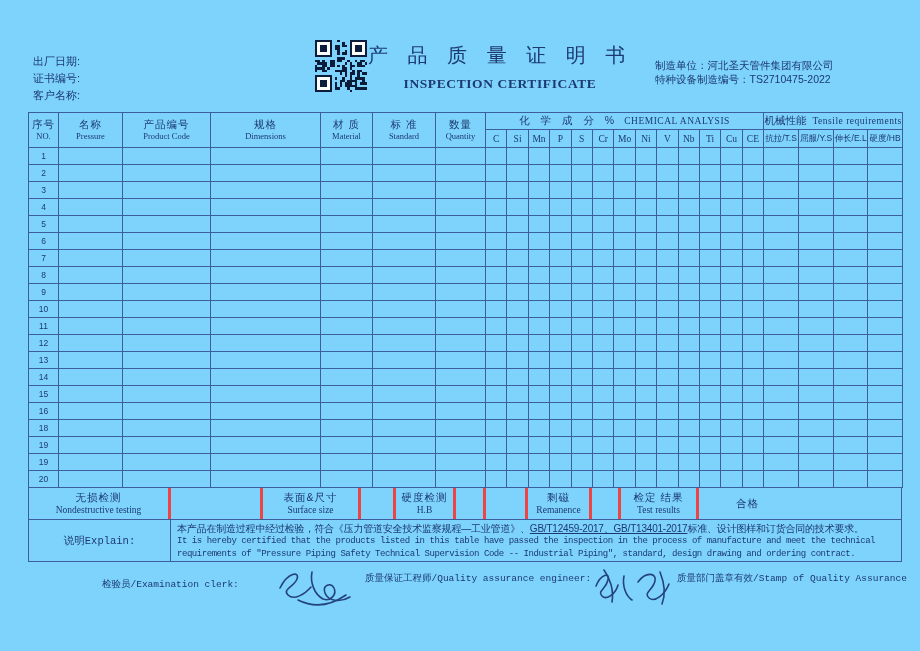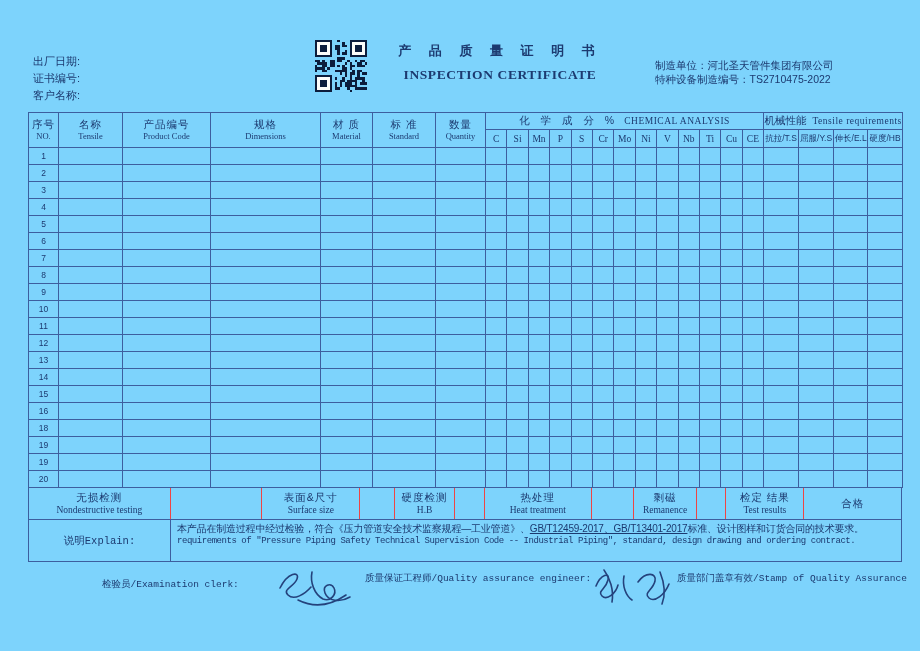--- a/index.html
+++ b/index.html
@@ -6,41 +6,41 @@
   .sheet{
     position:relative; width:920px; height:651px;
     background:#7dd3fc; overflow:hidden;
     font-family:"Liberation Sans",sans-serif;
     color:#1c3a70;
   }
   
   .tl-fields{position:absolute; left:33px; top:53px; font-size:11px; line-height:17px; color:#1c3a70;}
   .qr{position:absolute; left:315px; top:40px; width:52px; height:52px;}
   .title-block{position:absolute; left:368px; top:42px; width:264px; text-align:center;}
-  .title-cn{font-size:13px; font-weight:bold; letter-spacing:7px; white-space:nowrap;}
+  .title-cn{font-size:20px; font-weight:normal; letter-spacing:7px; white-space:nowrap;}
   .title-en{margin-top:7px; font-family:"Liberation Serif",serif; font-size:13.5px; font-weight:bold; letter-spacing:0.6px;}
   .tr-block{position:absolute; left:655px; top:59px; font-size:10.5px; line-height:13.5px; white-space:nowrap;}
   
   .tablewrap{position:absolute; left:28px; top:112px; width:874px;}
   table.main{border-collapse:collapse; table-layout:fixed; width:874px;}
   table.main th, table.main td{border:1px solid #3d5e9e; padding:0; overflow:hidden;}
   thead th{font-weight:normal; vertical-align:middle; text-align:center; background:transparent;}
   .hcn{font-size:10.5px; line-height:13px; letter-spacing:1px; white-space:nowrap;}
   .hen{font-family:"Liberation Serif",serif; font-size:8.5px; line-height:11px; white-space:nowrap;}
   .group-row{height:17px;}
   .group-cell{font-size:10.5px; white-space:nowrap;}
   .group-cell .gcn{letter-spacing:4px;text-align:right;}
   .group-cell .gen{font-family:"Liberation Serif",serif; font-size:9.5px; letter-spacing:0.5px; margin-left:6px;}
   .sym-row th{height:17px; font-size:9.5px; font-family:"Liberation Serif",serif;}
   tbody td{height:16px;}
   td.rownum{font-size:8.5px; text-align:center; color:#1c3a70;}
   
   .flexrow{position:absolute; left:28px; display:flex; box-sizing:border-box; border:1px solid #3d5e9e; border-top:none; background:transparent;}
   .summary{top:488px; width:874px; height:32px;}
-  .sumcell{box-sizing:border-box; border-right:1px solid #ef4444; display:flex; flex-direction:column; justify-content:center; align-items:center; text-align:center;}
+  .sumcell{box-sizing:border-box; border-right:3px solid #ef4444; display:flex; flex-direction:column; justify-content:center; align-items:center; text-align:center;}
   .sumcell:last-child{border-right:none;}
   .sumcell .cn{font-size:10.5px; line-height:13px; letter-spacing:1px; white-space:nowrap;}
   .sumcell .en{font-family:"Liberation Serif",serif; font-size:9.5px; line-height:12px; white-space:nowrap;}
   .explain{top:520px; width:874px; height:42px;}
   .explain-label{box-sizing:border-box; width:142px; border-right:1px solid #3d5e9e; display:flex; align-items:center; justify-content:center; font-family:"Liberation Mono",monospace; font-size:10.5px;}
   .explain-body{box-sizing:border-box; flex:1; padding:2px 4px 0 6px;}
   .explain-cn{font-size:10px; line-height:13px; white-space:nowrap; letter-spacing:-0.2px;}
   .explain-cn .ul{text-decoration:underline;}
   .explain-en{font-family:"Liberation Mono",monospace; font-size:9px; letter-spacing:-0.45px; line-height:13px; white-space:nowrap;}
   
@@ -228,21 +228,21 @@
           <col style="width: 35px;">
         </colgroup>
         <thead>
           <tr class="group-row">
             <th rowspan="2">
               <div class="hcn">序号</div>
               <div class="hen">NO.</div>
             </th>
             <th rowspan="2">
               <div class="hcn">名称</div>
-              <div class="hen">Tensile</div>
+              <div class="hen">Pressure</div>
             </th>
             <th rowspan="2">
               <div class="hcn">产品编号</div>
               <div class="hen">Product Code</div>
             </th>
             <th rowspan="2">
               <div class="hcn">规格</div>
               <div class="hen">Dimensions</div>
             </th>
             <th rowspan="2">
@@ -814,43 +814,40 @@
       <div class="sumcell" style="width: 98px;">
         <div class="cn">表面&amp;尺寸</div>
         <div class="en">Surface size</div>
       </div>
       <div class="sumcell" style="width: 35px;"></div>
       <div class="sumcell" style="width: 60px;">
         <div class="cn">硬度检测</div>
         <div class="en">H.B</div>
       </div>
       <div class="sumcell" style="width: 30px;"></div>
-      <div class="sumcell" style="width: 107px;">
-        <div class="cn">热处理</div>
-        <div class="en">Heat treatment</div>
-      </div>
       <div class="sumcell" style="width: 42px;"></div>
       <div class="sumcell" style="width: 64px;">
         <div class="cn">剩磁</div>
         <div class="en">Remanence</div>
       </div>
       <div class="sumcell" style="width: 29px;"></div>
       <div class="sumcell" style="width: 78px;">
         <div class="cn">检定 结果</div>
         <div class="en">Test results</div>
       </div>
       <div class="sumcell" style="width: 97px;">
         <div class="cn">合格</div>
       </div>
     </div>
 
   <div class="flexrow explain">
     <div class="explain-label">说明Explain:</div>
     <div class="explain-body">
       <div class="explain-cn"><span>本产品在制造过程中经过检验，符合《压力管道安全技术监察规程—工业管道》、</span><span class="ul">GB/T12459-2017、GB/T13401-2017</span><span>标准、设计图样和订货合同的技术要求。</span></div>
+      <div class="explain-en">It is hereby certified that the products listed in this table have passed the inspection in the process of manufacture and meet the technical</div>
       <div class="explain-en">requirements of "Pressure Piping Safety Technical Supervision Code -- Industrial Piping", standard, design drawing and ordering contract.</div>
     </div>
   </div>
 
   <div class="sigrow">
     <span class="sig-label" style="left:102px; top:16px;">检验员/Examination clerk:</span>
     <svg class="sigsvg" style="left:272px; top:2px;" width="86" height="46" viewBox="0 0 86 46">
       <g fill="none" stroke="#24427c" stroke-width="1.6" stroke-linecap="round">
         <path d="M8 24 C16 8, 28 7, 25 15 C22 23, 10 25, 16 31 C22 37, 33 30, 39 23"></path>
         <path d="M40 8 C38 18, 42 30, 51 35 C59 38, 65 30, 62 24 C59 18, 50 21, 53 29 C56 37, 68 39, 78 33"></path>

